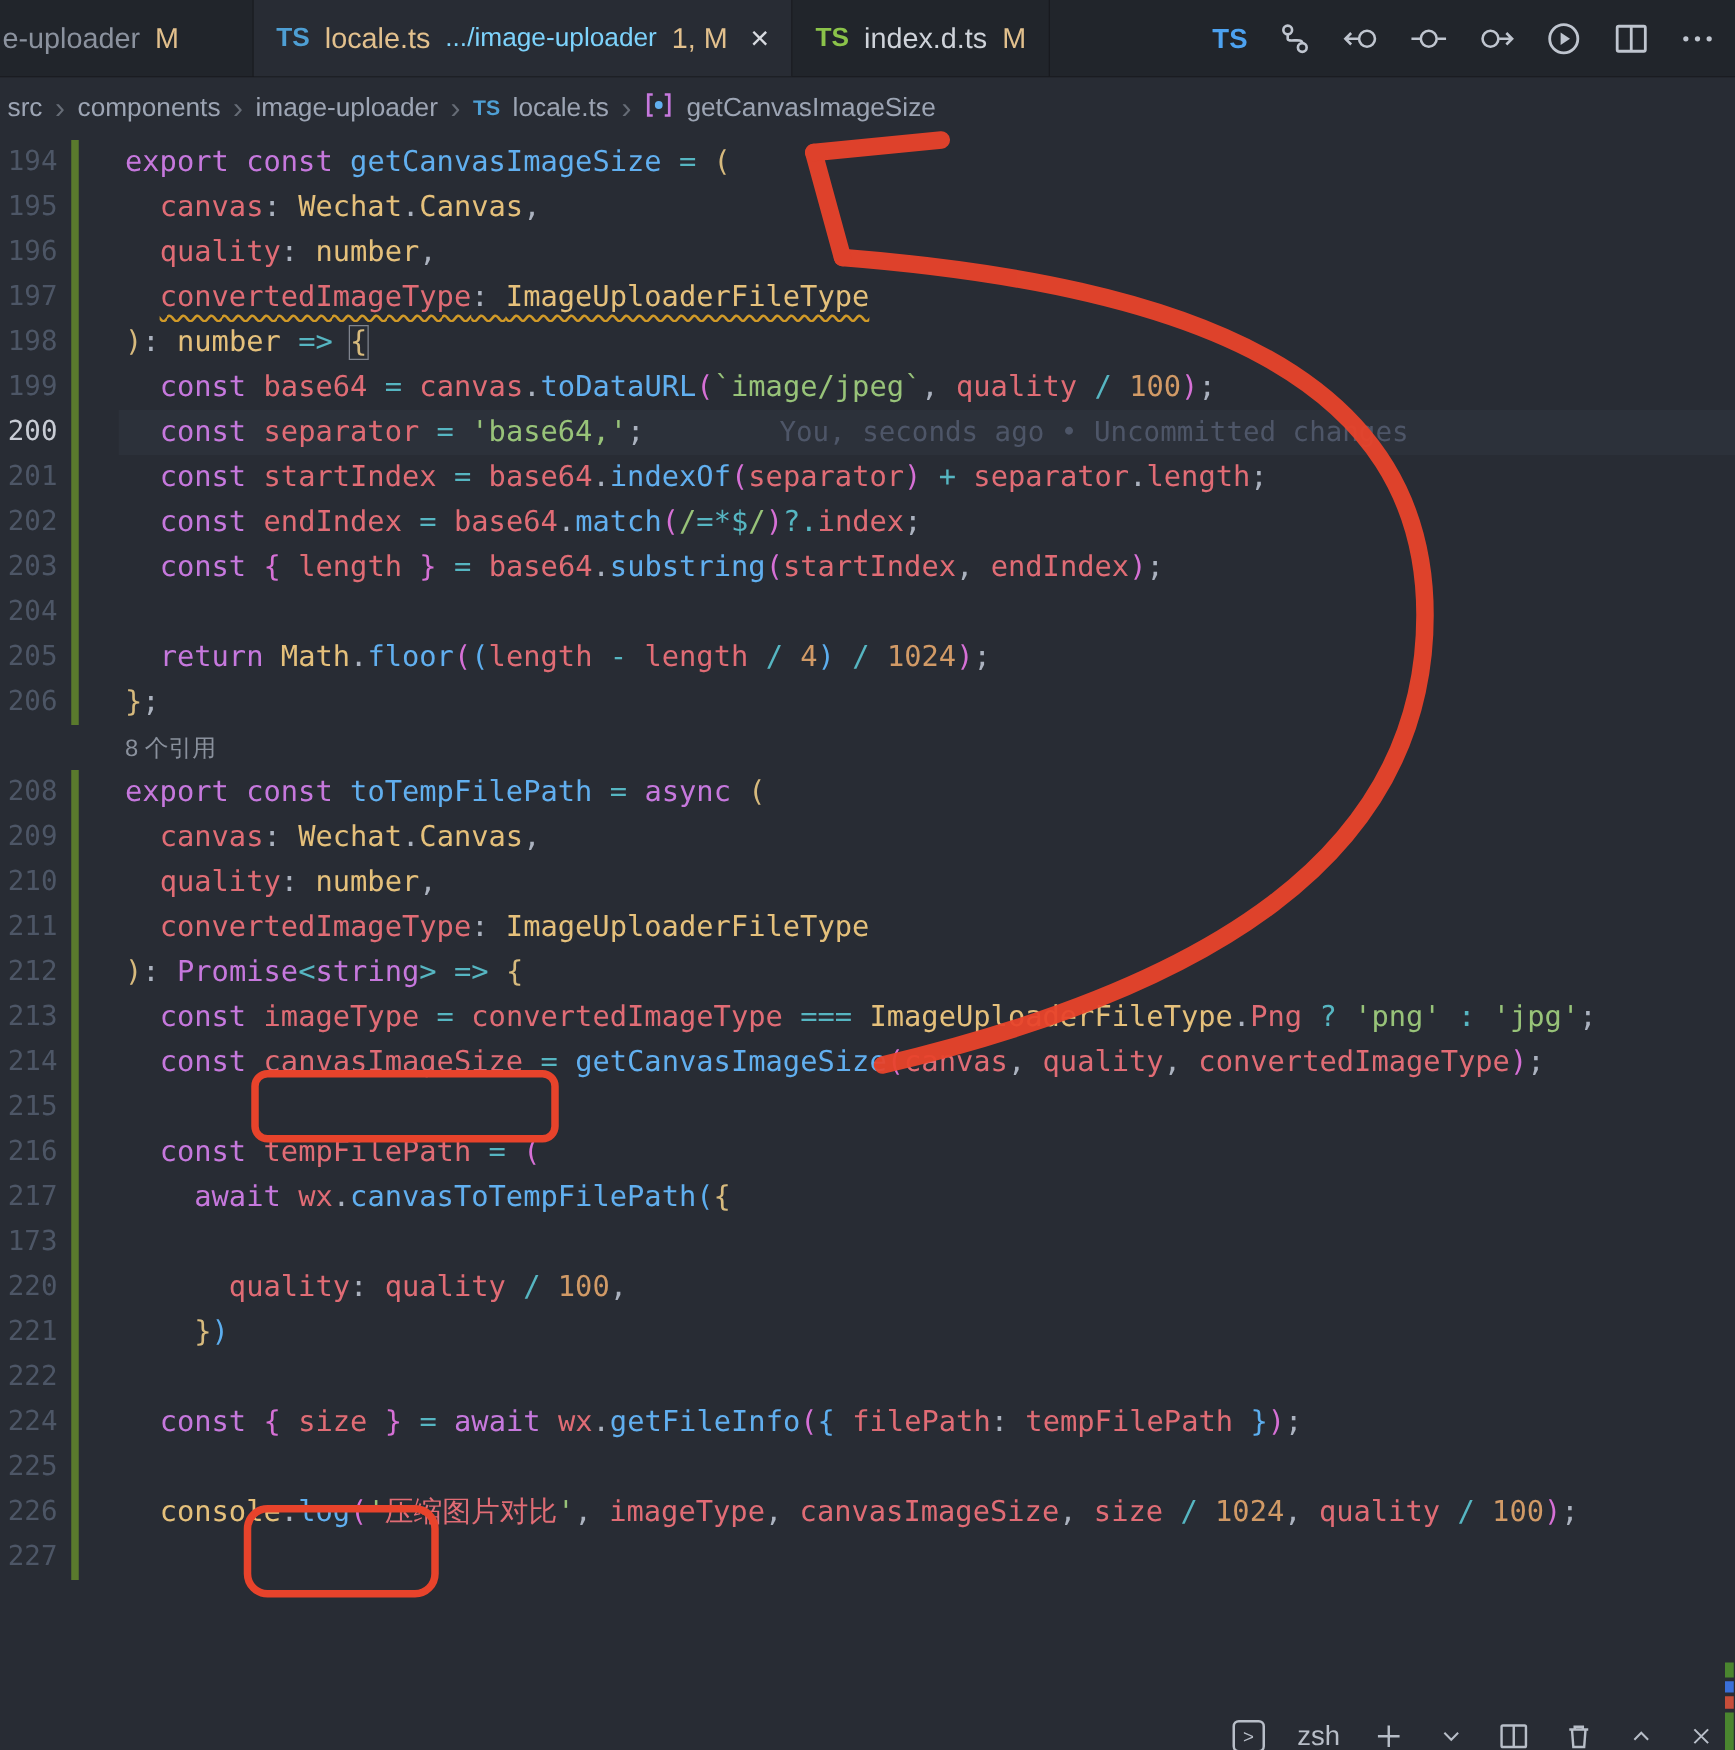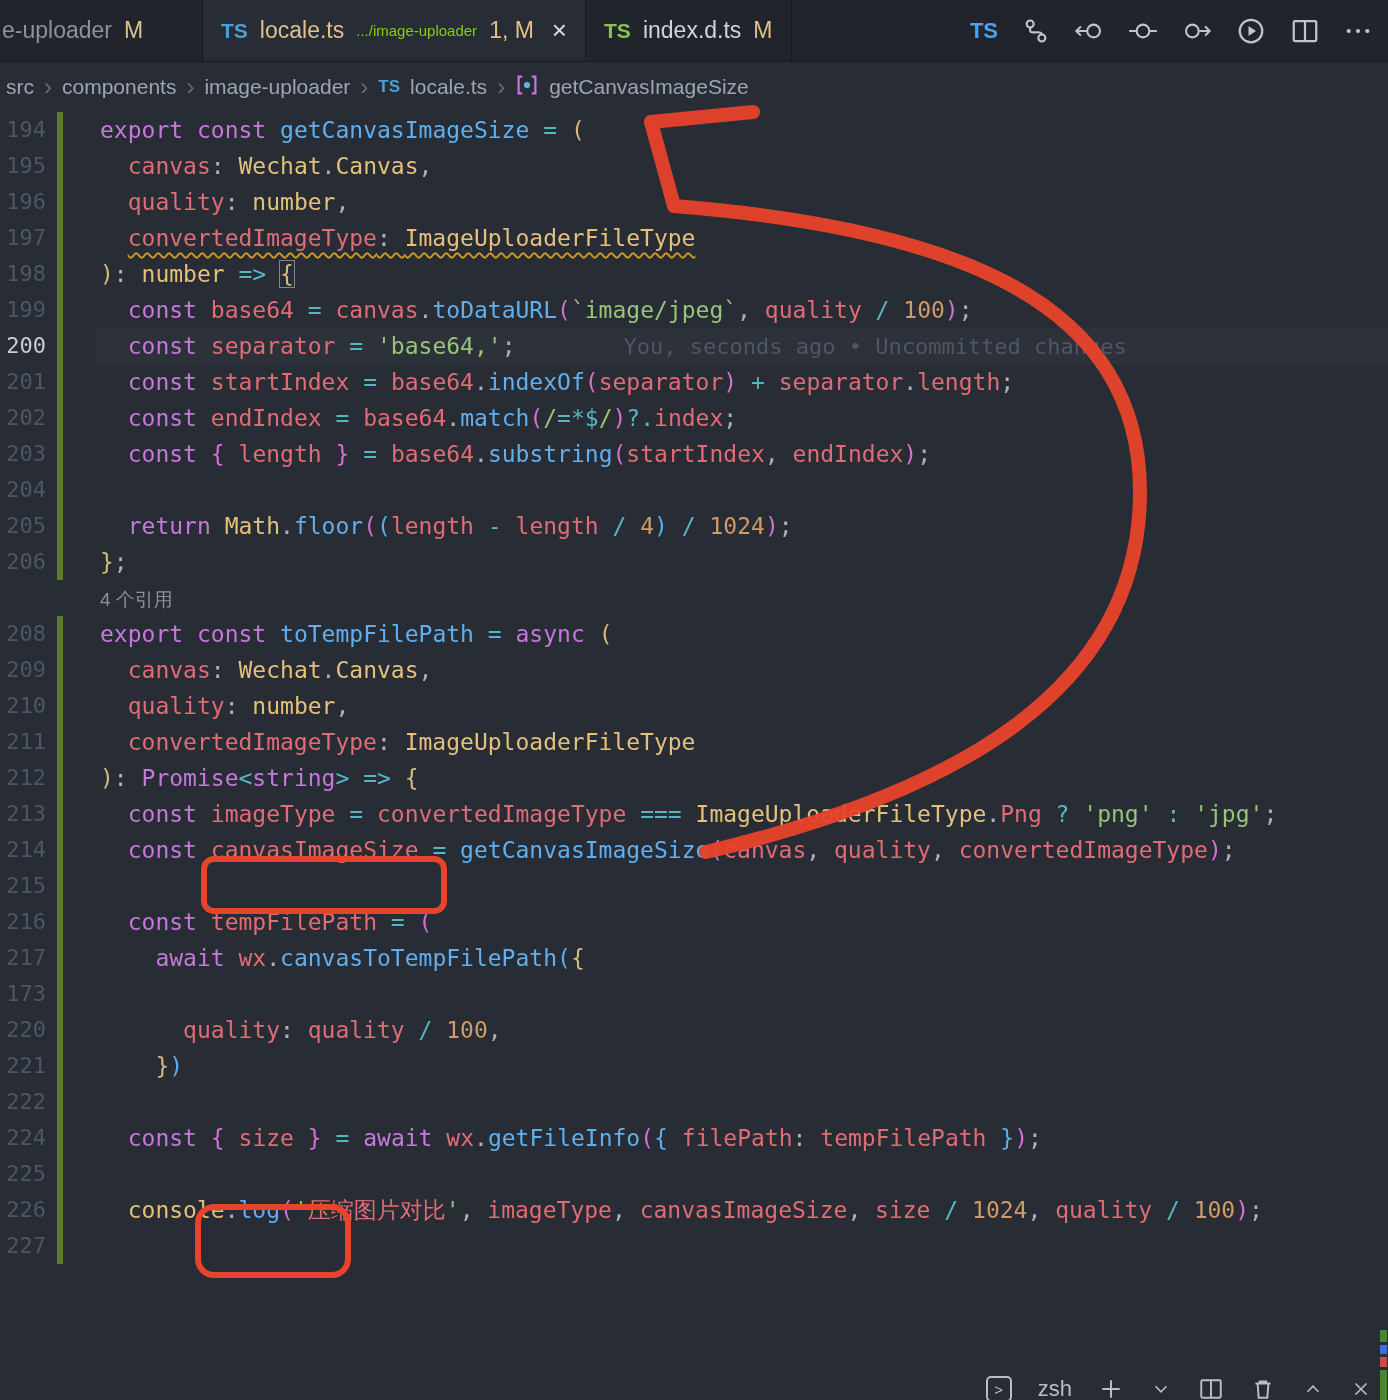--- a/index.html
+++ b/index.html
@@ -10,21 +10,21 @@
   .tabbar { height:62px; background:#21252b; display:flex; align-items:stretch;
             border-bottom:1px solid #181a1f; }
   .tab { display:flex; align-items:center; gap:12px; padding:0 18px;
          border-right:1px solid #181a1f; font-size:23px; color:#8b929e; white-space:nowrap; }
   .tab.partial { width:203px; overflow:hidden; padding-left:2px; }
   .tab.active { background:#282c34; }
   .ts-ico { font-weight:bold; font-size:21px; }
   .ts-blue { color:#4e9fd4; }
   .ts-green { color:#8bc34a; }
   .tab .name-mod { color:#e2c08d; }
-  .tab .detail { color:#84cc16; font-size:15px; }
+  .tab .detail { color:#7dd3fc; font-size:21px; }
   .tab .badge { color:#e2c08d; }
   .tab .name-plain { color:#cfd3da; }
   .tab .close { color:#d7dae0; font-size:26px; margin-left:6px; cursor:pointer; }
   .actions { margin-left:auto; display:flex; align-items:center; gap:24px; padding:0 16px; }
   .actions svg { display:block; }
   .act-ts { color:#4da2f0; font-weight:bold; font-size:22px; }
 
   
   .breadcrumb { height:50px; display:flex; align-items:center; gap:10px;
                 padding-left:6px; font-size:21px; color:#9da5b4; background:#282c34; }
@@ -215,21 +215,21 @@
         <span class="ln">205</span>
         <span class="gbar"></span>
         <span class="code"><span style="color: rgb(171, 178, 191);">  </span><span style="color: rgb(198, 120, 221);">return</span><span style="color: rgb(171, 178, 191);"> </span><span style="color: rgb(229, 192, 123);">Math</span><span style="color: rgb(171, 178, 191);">.</span><span style="color: rgb(97, 175, 239);">floor</span><span style="color: rgb(214, 112, 214);">(</span><span style="color: rgb(92, 174, 239);">(</span><span style="color: rgb(224, 108, 117);">length</span><span style="color: rgb(171, 178, 191);"> </span><span style="color: rgb(86, 182, 194);">-</span><span style="color: rgb(171, 178, 191);"> </span><span style="color: rgb(224, 108, 117);">length</span><span style="color: rgb(171, 178, 191);"> </span><span style="color: rgb(86, 182, 194);">/</span><span style="color: rgb(171, 178, 191);"> </span><span style="color: rgb(209, 154, 102);">4</span><span style="color: rgb(92, 174, 239);">)</span><span style="color: rgb(171, 178, 191);"> </span><span style="color: rgb(86, 182, 194);">/</span><span style="color: rgb(171, 178, 191);"> </span><span style="color: rgb(209, 154, 102);">1024</span><span style="color: rgb(214, 112, 214);">)</span><span style="color: rgb(171, 178, 191);">;</span></span>
       </div>
       <div class="row">
         <span class="ln">206</span>
         <span class="gbar"></span>
         <span class="code"><span style="color: rgb(215, 186, 125);">}</span><span style="color: rgb(171, 178, 191);">;</span></span>
       </div>
       <div class="row">
-        <span class="lens">4 个引用</span>
+        <span class="lens">8 个引用</span>
       </div>
       <div class="row">
         <span class="ln">208</span>
         <span class="gbar"></span>
         <span class="code"><span style="color: rgb(198, 120, 221);">export</span><span style="color: rgb(171, 178, 191);"> </span><span style="color: rgb(198, 120, 221);">const</span><span style="color: rgb(171, 178, 191);"> </span><span style="color: rgb(97, 175, 239);">toTempFilePath</span><span style="color: rgb(171, 178, 191);"> </span><span style="color: rgb(86, 182, 194);">=</span><span style="color: rgb(171, 178, 191);"> </span><span style="color: rgb(198, 120, 221);">async</span><span style="color: rgb(171, 178, 191);"> </span><span style="color: rgb(215, 186, 125);">(</span></span>
       </div>
       <div class="row">
         <span class="ln">209</span>
         <span class="gbar"></span>
         <span class="code"><span style="color: rgb(171, 178, 191);">  </span><span style="color: rgb(224, 108, 117);">canvas</span><span style="color: rgb(171, 178, 191);">: </span><span style="color: rgb(229, 192, 123);">Wechat</span><span style="color: rgb(171, 178, 191);">.</span><span style="color: rgb(229, 192, 123);">Canvas</span><span style="color: rgb(171, 178, 191);">,</span></span>

